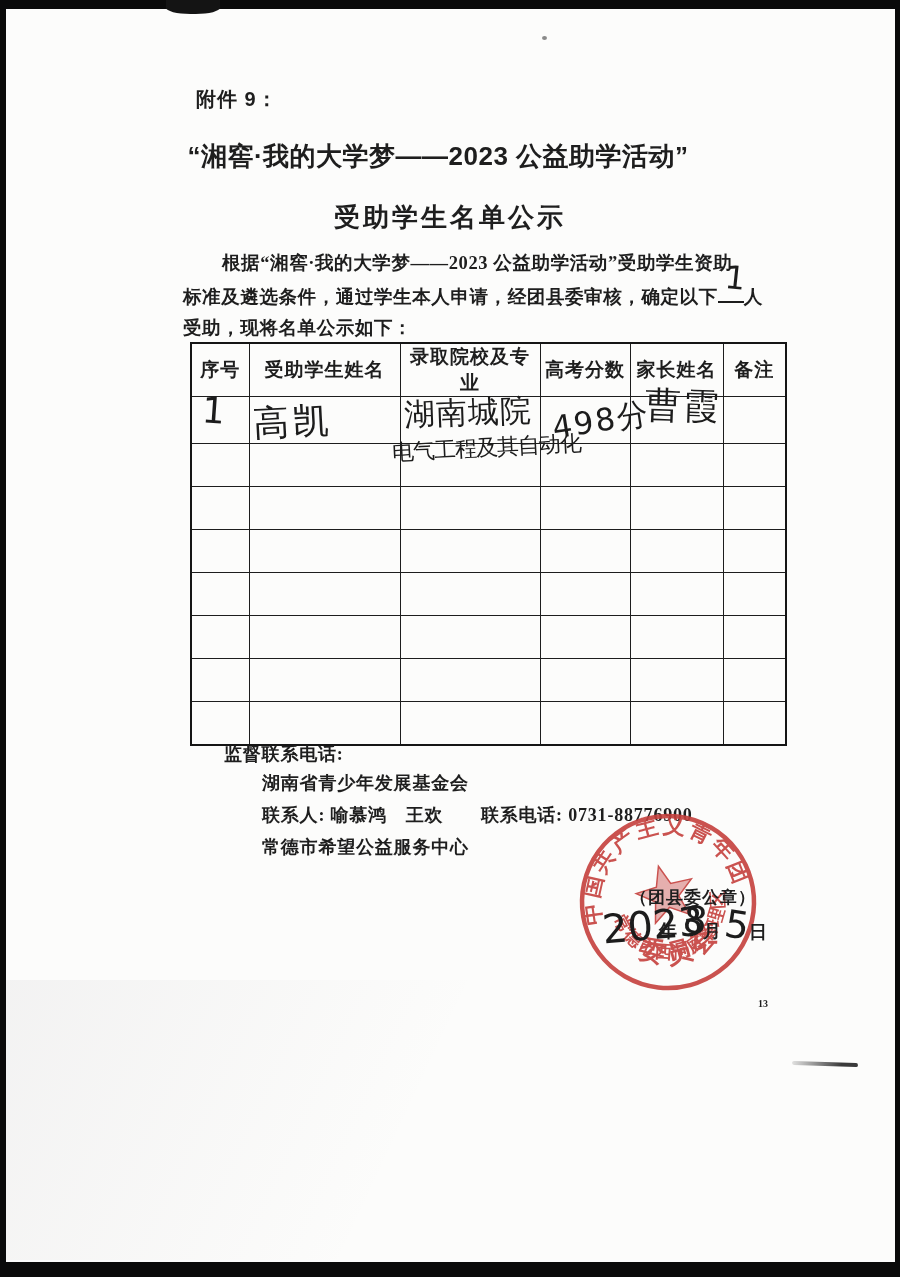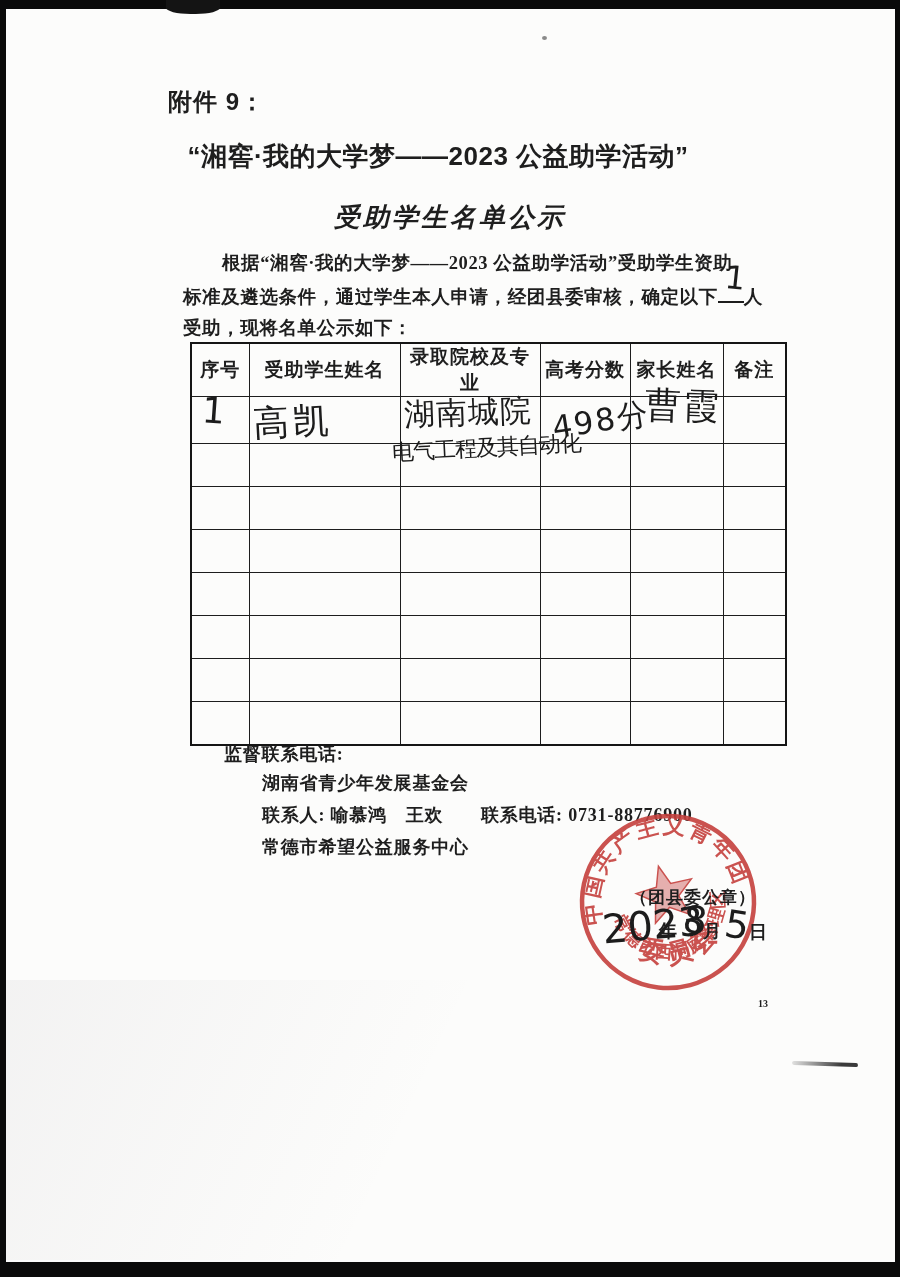--- a/index.html
+++ b/index.html
@@ -3,23 +3,23 @@
 <meta charset="utf-8">
 <style>
   html,body{margin:0;padding:0;background:#2b2b2b;}
   .photo{position:relative;width:900px;height:1277px;background:#0a0a0a;overflow:hidden;
          font-family:"Liberation Serif",serif;color:#1e1e1e;}
   .page{position:absolute;left:6px;top:9px;width:889px;height:1253px;background:#fcfcfb;}
   .page-shade{position:absolute;left:6px;top:980px;width:600px;height:280px;
          background:linear-gradient(115deg,rgba(120,115,125,0.07),rgba(0,0,0,0) 65%);pointer-events:none;}
   .abs{position:absolute;white-space:nowrap;}
   .heading{font-family:"Liberation Sans","DejaVu Sans",sans-serif;font-weight:bold;}
-  .attachment{left:168px;top:86px;font-size:24px;letter-spacing:1px;}
+  .attachment{left:196px;top:86px;font-size:20px;letter-spacing:1px;}
   .title1{left:0;top:139px;width:876px;text-align:center;font-size:26px;letter-spacing:0.5px;}
-  .title2{left:0;top:200px;width:900px;text-align:center;font-size:26px;letter-spacing:3px;font-style:italic;}
+  .title2{left:0;top:200px;width:900px;text-align:center;font-size:26px;letter-spacing:3px;}
   .para{font-size:18.5px;font-weight:600;letter-spacing:0.6px;}
   .p1{left:222px;top:250px;}
   .p2{left:183px;top:283px;}
   .p3{left:183px;top:315px;}
   .blank{display:inline-block;width:26px;height:18px;border-bottom:2px solid #1d1d1d;
          position:relative;vertical-align:baseline;}
   .hand{font-family:"DejaVu Sans",sans-serif;font-weight:400;color:#1c1c1c;}
   .hand-1{position:absolute;left:7px;top:-24px;font-size:32px;transform:rotate(6deg);}
   
   table.roster{position:absolute;left:190px;top:342px;width:595px;border-collapse:collapse;

